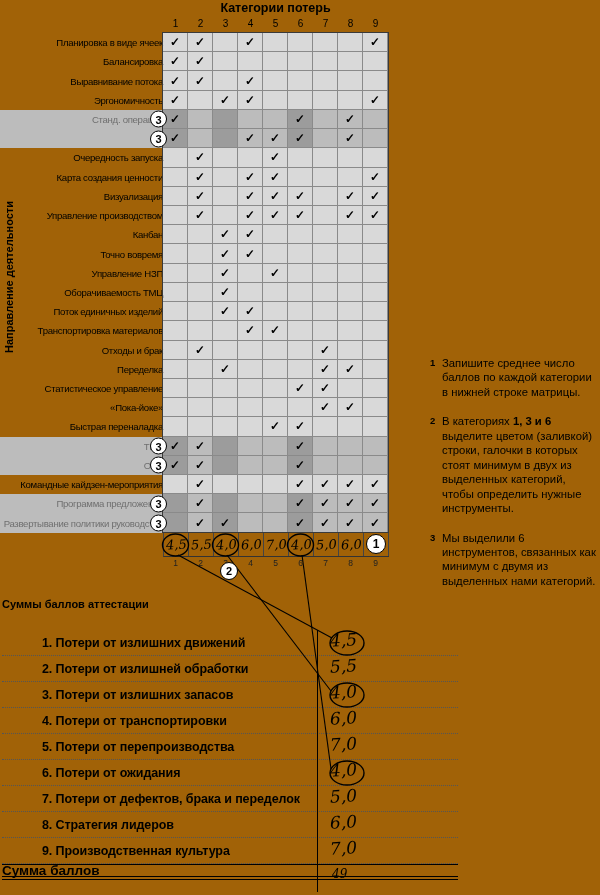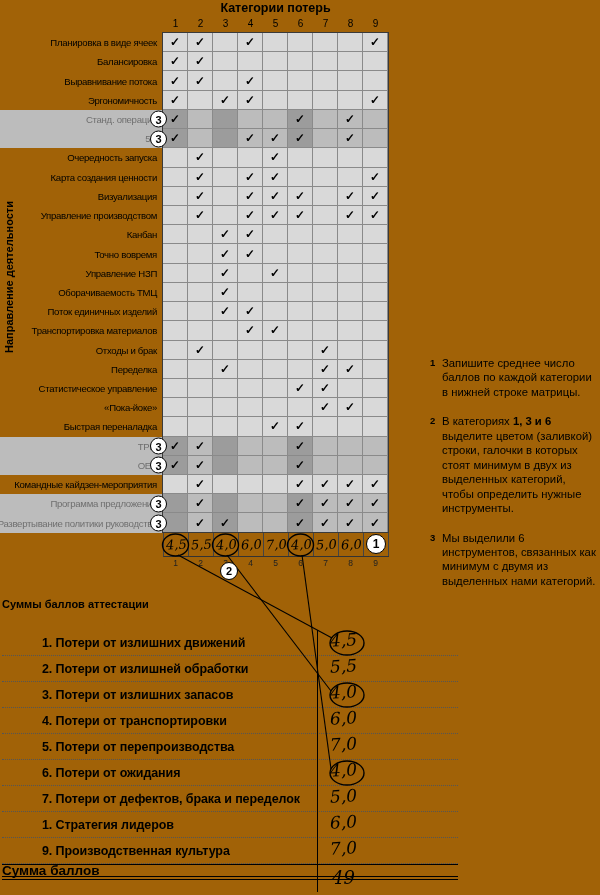--- a/index.html
+++ b/index.html
@@ -11,21 +11,21 @@
 
   .side-label{position:absolute;left:3px;top:392px;transform:rotate(-90deg);
               transform-origin:0 0;font-weight:bold;font-size:11px;white-space:nowrap;width:230px;text-align:center;}
 
   .col-headers{position:absolute;left:163px;top:18px;display:flex;}
   .col-h{width:25px;text-align:center;font-size:10px;}
 
   .matrix{position:absolute;left:0;top:33px;display:grid;
           grid-template-columns:163px repeat(9,25px);grid-auto-rows:19.23px;}
   .rlabel{position:relative;display:flex;justify-content:flex-end;align-items:center;
-          padding-right:6px;font-size:9.6px;letter-spacing:-0.3px;white-space:nowrap;box-sizing:border-box;}
+          font-size:9.6px;letter-spacing:-0.3px;white-space:nowrap;box-sizing:border-box;}
   .rlabel.hl{background:#bcbcbc;color:#6f6f6f;}
   .cell{border-right:1px solid #8a8a8a;border-bottom:1px solid #8a8a8a;background:#d9d9d9;
         display:flex;align-items:center;justify-content:center;box-sizing:border-box;}
   .cell.hl{background:#bcbcbc;}
   .cell.hlc{background:#9c9c9c;}
   .check{font-weight:bold;font-size:12px;line-height:1;}
 
   .grid-frame{position:absolute;left:162px;top:32px;width:227px;height:501px;
               border:1.5px solid #3a3a3a;box-sizing:border-box;pointer-events:none;z-index:2;}
 
@@ -55,21 +55,21 @@
 
   .summary{position:absolute;left:2px;top:595px;width:456px;}
   .sum-head{font-size:11px;font-weight:bold;line-height:19px;margin-bottom:16px;}
   .sum-row{position:relative;height:26px;border-bottom:1.6px dotted #555;
            display:flex;align-items:center;box-sizing:border-box;}
   .sum-label{font-weight:bold;font-size:12.5px;letter-spacing:-0.1px;margin-left:40px;}
   .sum-value{position:absolute;left:328px;top:0px;font-size:17px;transform:rotate(-3deg);}
   .total-row{position:relative;height:16px;display:flex;align-items:center;
              border-top:1.5px solid #000;border-bottom:4px double #000;box-sizing:border-box;}
   .total-label{font-weight:bold;font-size:13.5px;}
-  .total-value{position:absolute;left:330px;top:2px;font-size:18px;}
+  .total-value{position:absolute;left:330px;top:2px;font-size:12px;}
 
   .vline{position:absolute;left:317px;top:630px;height:262px;border-left:1.6px solid #000;z-index:3;}
 
   .overlay{position:absolute;left:0;top:0;z-index:4;pointer-events:none;}
 </style>
 </head>
 <body>
 
 <div class="page">
 
@@ -659,21 +659,21 @@
         </div>
         <div class="sum-row">
           <span class="sum-label">6. Потери от ожидания</span>
           <span class="sum-value hand">4,0</span>
         </div>
         <div class="sum-row">
           <span class="sum-label">7. Потери от дефектов, брака и переделок</span>
           <span class="sum-value hand">5,0</span>
         </div>
         <div class="sum-row">
-          <span class="sum-label">1. Стратегия лидеров</span>
+          <span class="sum-label">8. Стратегия лидеров</span>
           <span class="sum-value hand">6,0</span>
         </div>
         <div class="sum-row">
           <span class="sum-label">9. Производственная культура</span>
           <span class="sum-value hand">7,0</span>
         </div>
       </div>
     <div class="total-row">
       <span class="total-label">Сумма баллов</span>
       <span class="total-value hand">49</span>

